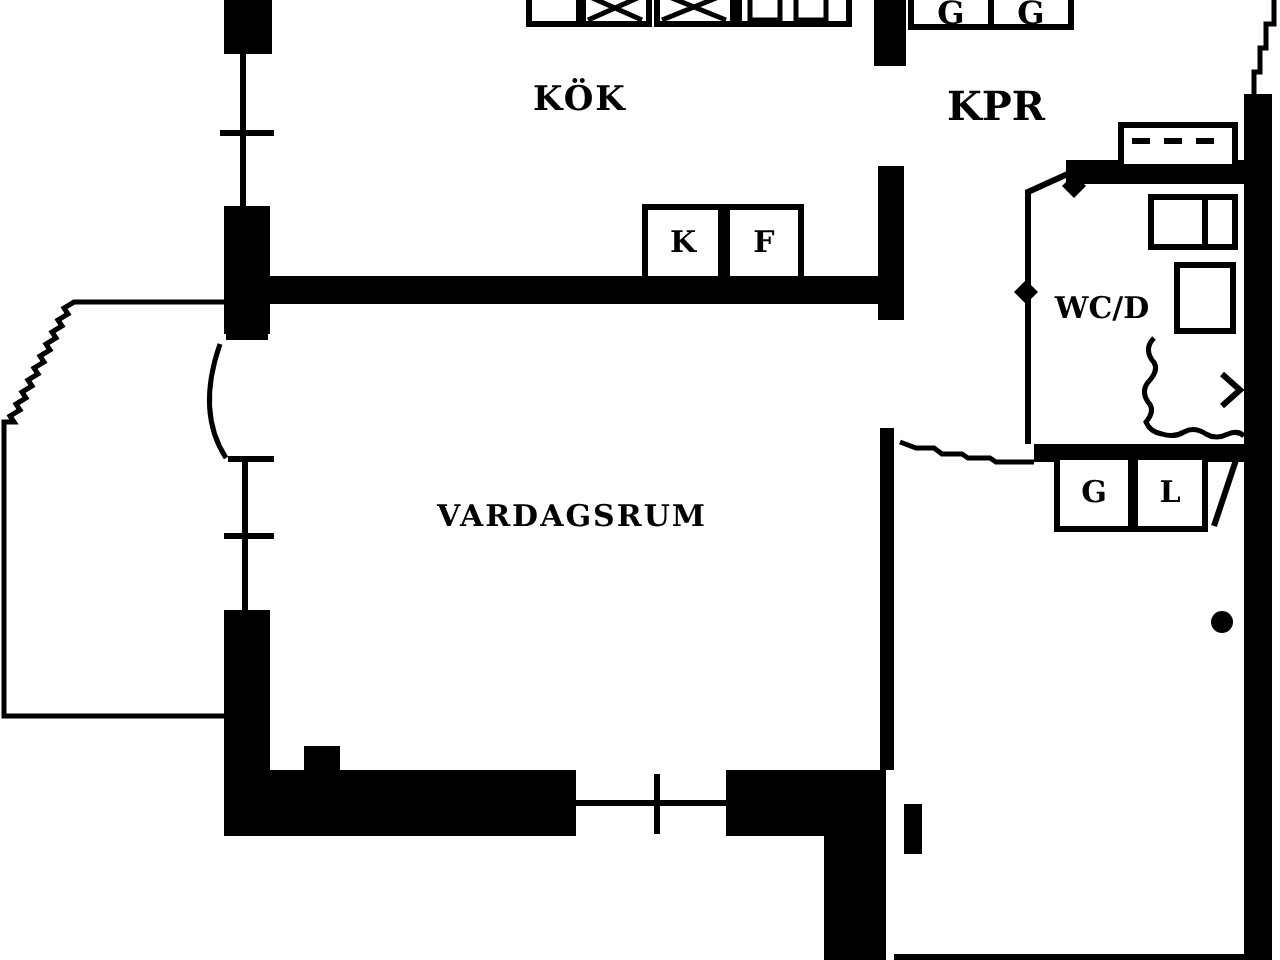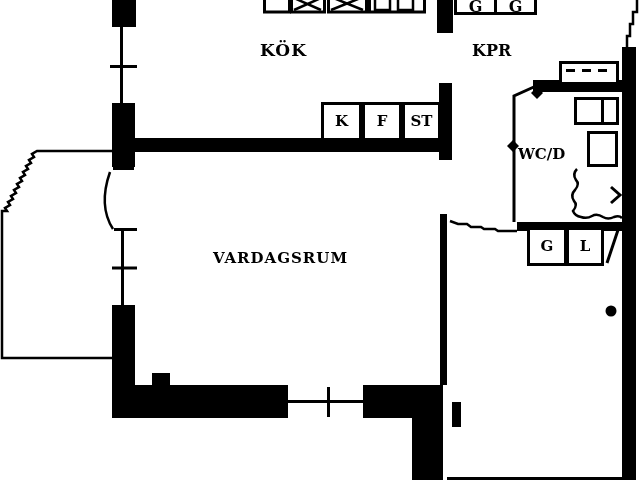--- a/index.html
+++ b/index.html
@@ -6,21 +6,21 @@
   .plan{position:relative;width:640px;height:480px;background:#fff;overflow:hidden;
         font-family:"DejaVu Serif","Liberation Serif",serif;color:#000;}
   .w{position:absolute;background:#000;}
   .bx{position:absolute;border:3px solid #000;background:#fff;box-sizing:border-box;
       display:flex;align-items:center;justify-content:center;
       font-weight:bold;font-size:15px;line-height:1;}
   .cabtop{position:absolute;border:3px solid #000;background:#fff;box-sizing:border-box;
       overflow:hidden;display:flex;align-items:flex-end;justify-content:center;
       font-weight:bold;font-size:16px;}
   .cabtop span{display:block;line-height:15px;margin-bottom:-2px;}
-  .lbl{position:absolute;font-weight:bold;text-align:left;white-space:nowrap;}
+  .lbl{position:absolute;font-weight:bold;text-align:center;white-space:nowrap;}
   .divider{position:absolute;top:0;bottom:0;width:3px;background:#000;}
   svg.overlay{position:absolute;left:0;top:0;width:640px;height:480px;}
 </style>
 </head>
 <body>
 
 <div class="plan">
 
   <div class="w" style="left:112px;top:0;width:24px;height:27px"></div>
   <div class="w" style="left:112px;top:103px;width:23px;height:64px"></div>
@@ -37,23 +37,20 @@
   <div class="w" style="left:622px;top:47px;width:14px;height:433px"></div>
   <div class="w" style="left:533px;top:80px;width:89px;height:12px"></div>
   <div class="w" style="left:517px;top:222px;width:107px;height:9px"></div>
   <div class="w" style="left:152px;top:373px;width:18px;height:12px"></div>
 
   <div class="bx" style="left:321px;top:102px;width:41px;height:39px">
     <span>K</span>
   </div>
   <div class="bx" style="left:362px;top:102px;width:40px;height:39px">
     <span>F</span>
-  </div>
-  <div class="bx" style="left:402px;top:102px;width:39px;height:39px">
-    <span>ST</span>
   </div>
 
   <div class="cabtop" style="left:454px;top:-6px;width:43px;height:21px">
     <span>G</span>
   </div>
   <div class="cabtop" style="left:494px;top:-6px;width:43px;height:21px">
     <span>G</span>
   </div>
 
   <div class="bx" style="left:527px;top:227px;width:40px;height:39px">
@@ -107,17 +104,17 @@
     <rect x="328.5" y="-5" width="38" height="17" stroke="#000" stroke-width="3" fill="#fff"></rect>
     <path d="M331,-3 L363,10 M363,-3 L331,10" stroke="#000" stroke-width="2.5" fill="none"></path>
     <rect x="369.5" y="-5" width="55" height="17" stroke="#000" stroke-width="3" fill="#fff"></rect>
     <rect x="375" y="-2" width="15" height="12" stroke="#000" stroke-width="2.5" fill="none"></rect>
     <rect x="398" y="-2" width="15" height="12" stroke="#000" stroke-width="2.5" fill="none"></rect>
 
     <circle cx="611" cy="311" r="5.5" fill="#000"></circle>
   </svg>
 
   <div class="lbl" style="left:260px;top:40px;width:60px;font-size:17px;letter-spacing:1px">KÖK</div>
-  <div class="lbl" style="left:472px;top:41px;width:52px;font-size:16px">KPR</div>
+  <div class="lbl" style="left:472px;top:41px;width:52px;font-size:20px">KPR</div>
   <div class="lbl" style="left:518px;top:145px;width:66px;font-size:15px">WC/D</div>
   <div class="lbl" style="left:213px;top:249px;width:146px;font-size:15px;letter-spacing:1px">VARDAGSRUM</div>
 
 </div>
 
 </body></html>

